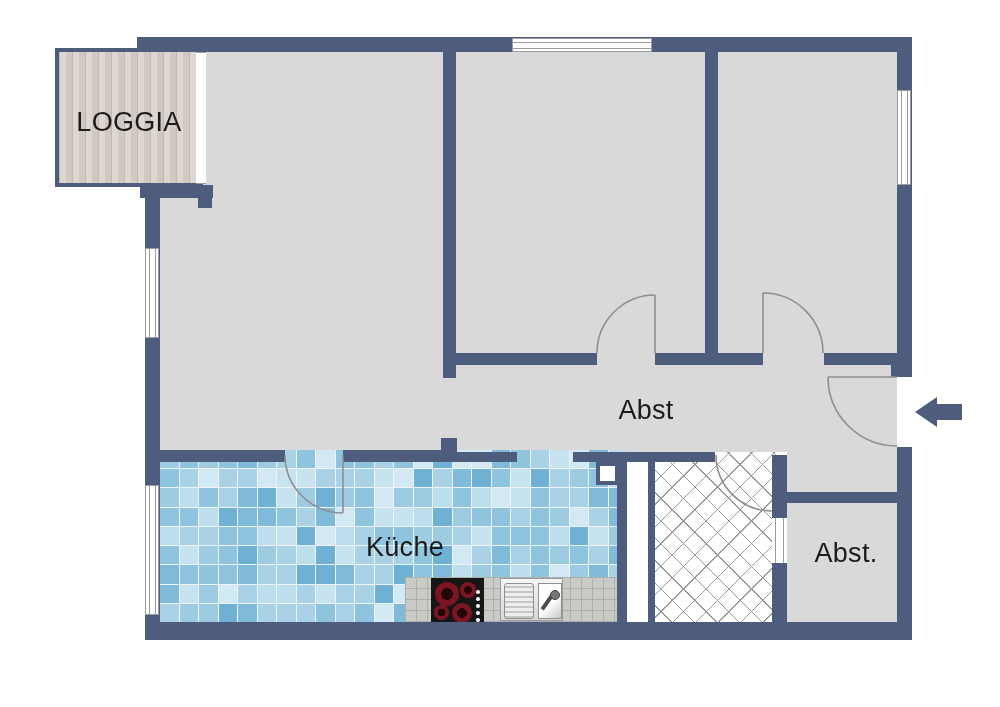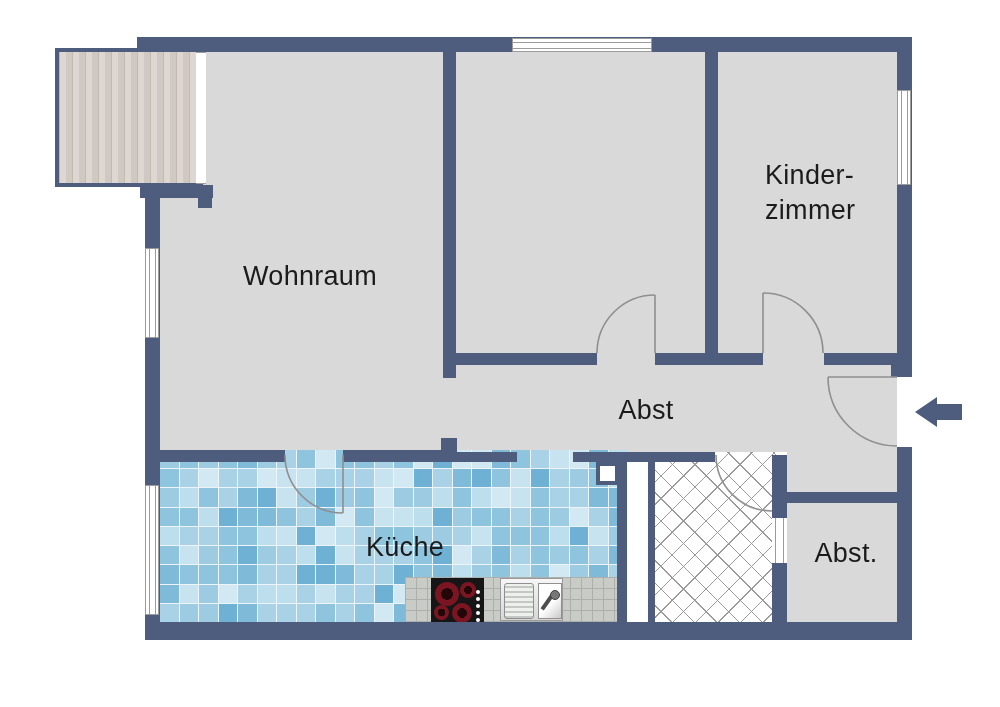--- a/index.html
+++ b/index.html
@@ -361,22 +361,18 @@
       <path d="M763,293 A60,60 0 0 1 823,353"></path>
       <path d="M343,455 L343,513"></path>
       <path d="M285,455 A58,58 0 0 0 343,513"></path>
       <path d="M716,455 A56,56 0 0 0 772,511"></path>
       <path d="M828,377 L897,377"></path>
       <path d="M828,377 A69,69 0 0 0 897,446"></path>
     </g>
     <polygon points="915,412 937,397 937,404 962,404 962,420 937,420 937,427" fill="var(--wall)"></polygon>
   </svg>
 
-  <div class="abs label" style="left:310px;top:276px;">Wohnraum</div>
-  <div class="abs label block" style="left:765px;top:158px;">
-    <div>Kinder-</div>
-    <div>zimmer</div>
-  </div>
+  <div class="abs label" style="left:129px;top:122px;">LOGGIA</div>
   <div class="abs label" style="left:646px;top:410px;">Abst</div>
   <div class="abs label" style="left:405px;top:547px;">Küche</div>
   <div class="abs label" style="left:846px;top:553px;">Abst.</div>
 
 </div>
 
 </body></html>

